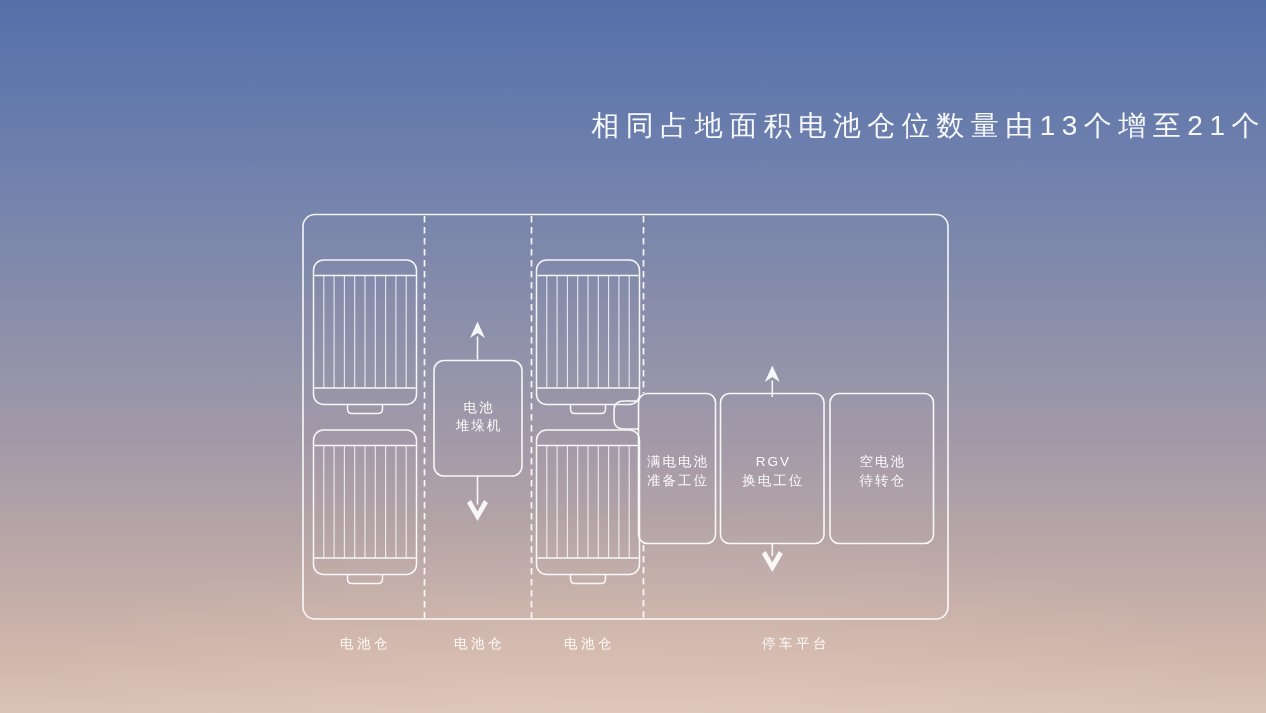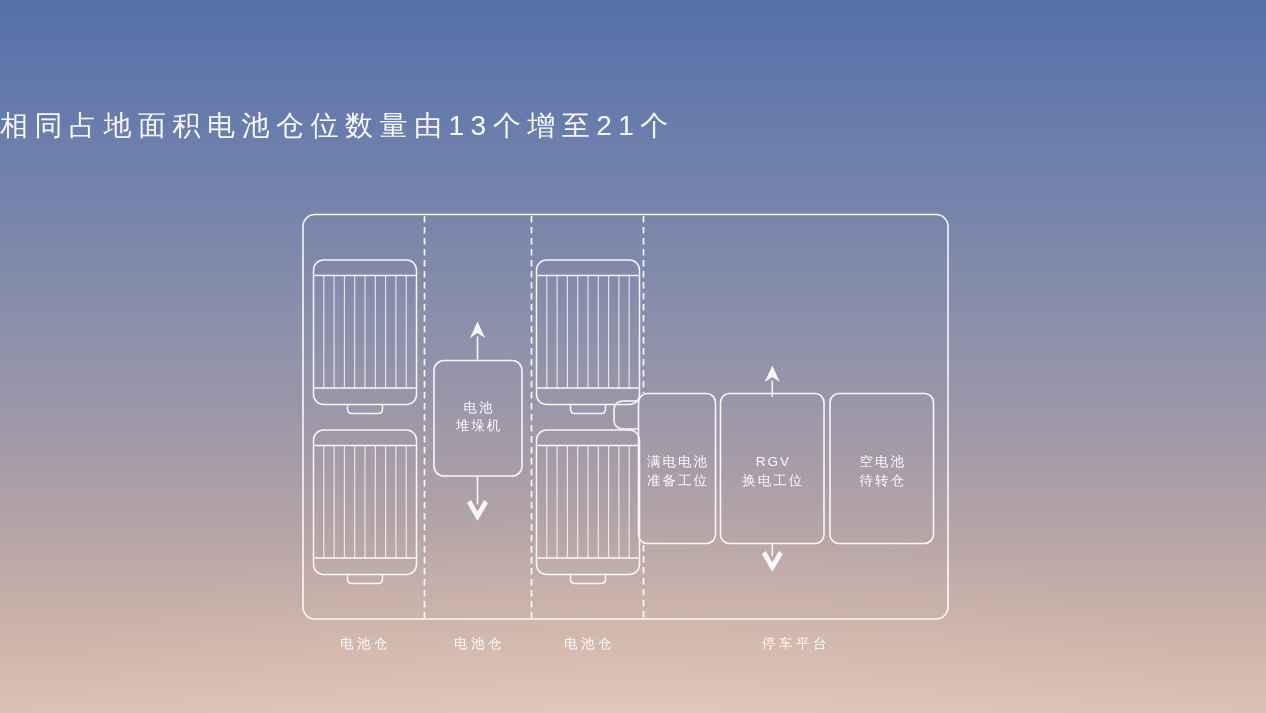--- a/index.html
+++ b/index.html
@@ -19,21 +19,21 @@
         #a49aa8 63%,
         #b9a7a6 77%,
         #d0b5ab 91%,
         #dac2b6 100%);
   }
   .slide-title {
     position: absolute;
     top: 110px;
     left: 0;
     width: 100%;
-    text-align: left;
+    text-align: right;
     color: rgba(255,255,255,0.95);
     font-size: 28px;
     font-weight: 300;
     letter-spacing: 6.5px;
     line-height: 32px;
     white-space: nowrap;
   }
   svg.diagram {
     position: absolute;
     top: 0;

